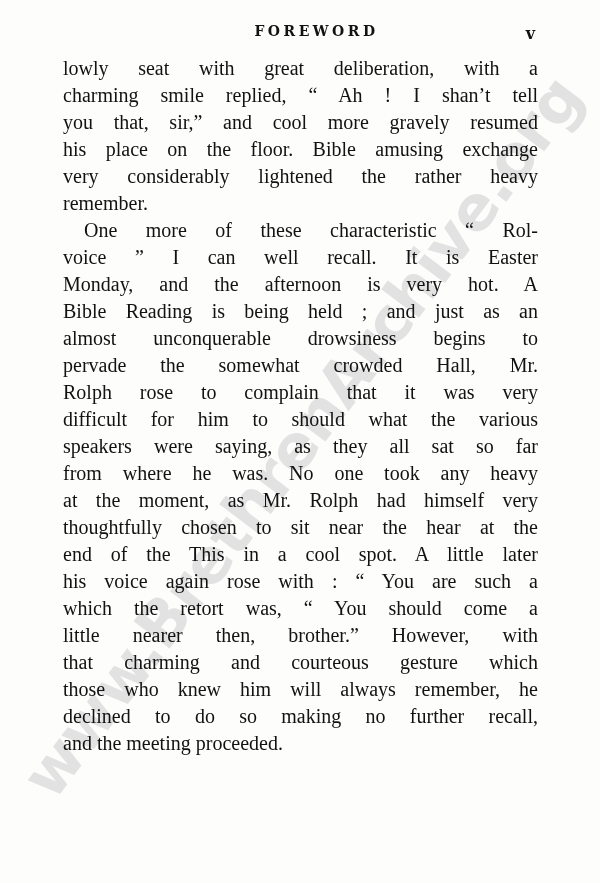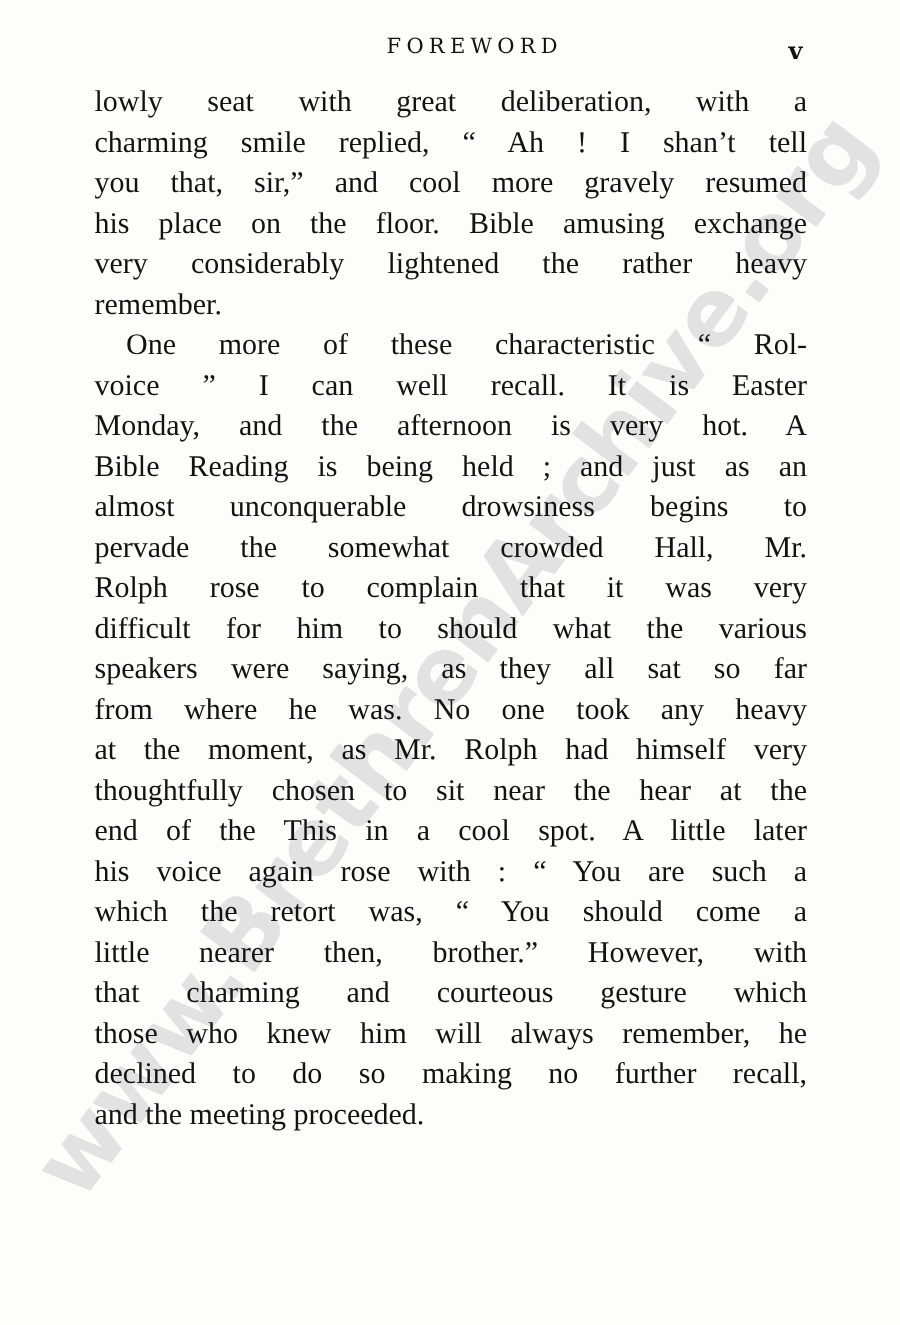--- a/index.html
+++ b/index.html
@@ -36,21 +36,21 @@
     width: 475px;
     height: 18px;
     z-index: 2;
     color: var(--ink, #121212);
   }
   .running-title {
     display: block;
     text-align: center;
     transform: translateX(16px);
     font-size: 14px;
-    font-weight: normal;
+    font-weight: bold;
     letter-spacing: 3.5px;
   }
   .page-number {
     position: absolute;
     right: 3px;
     top: 1px;
     font-size: 16px;
     font-weight: bold;
   }
 

